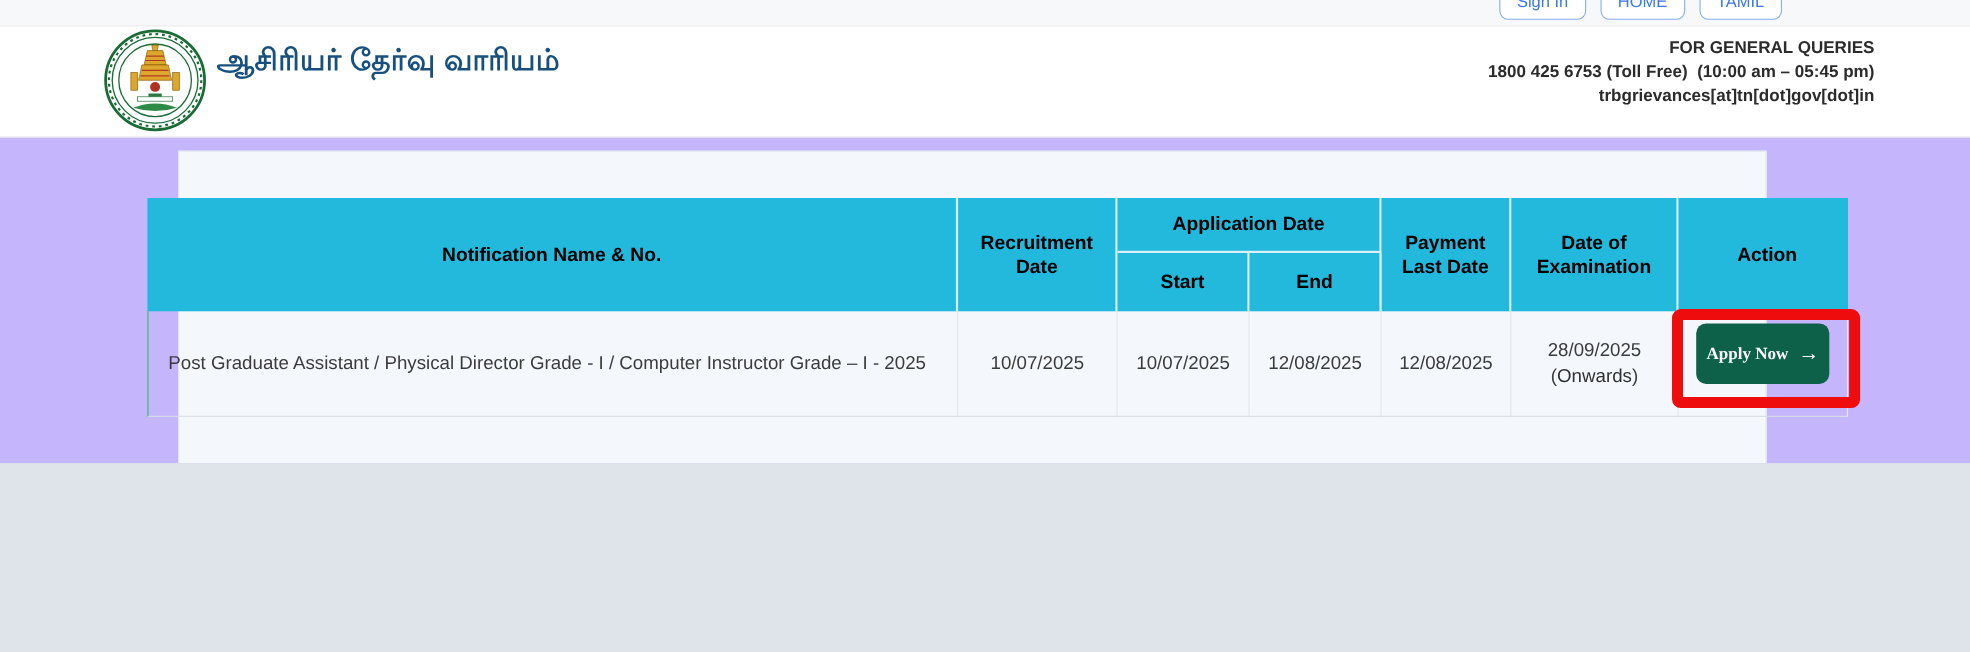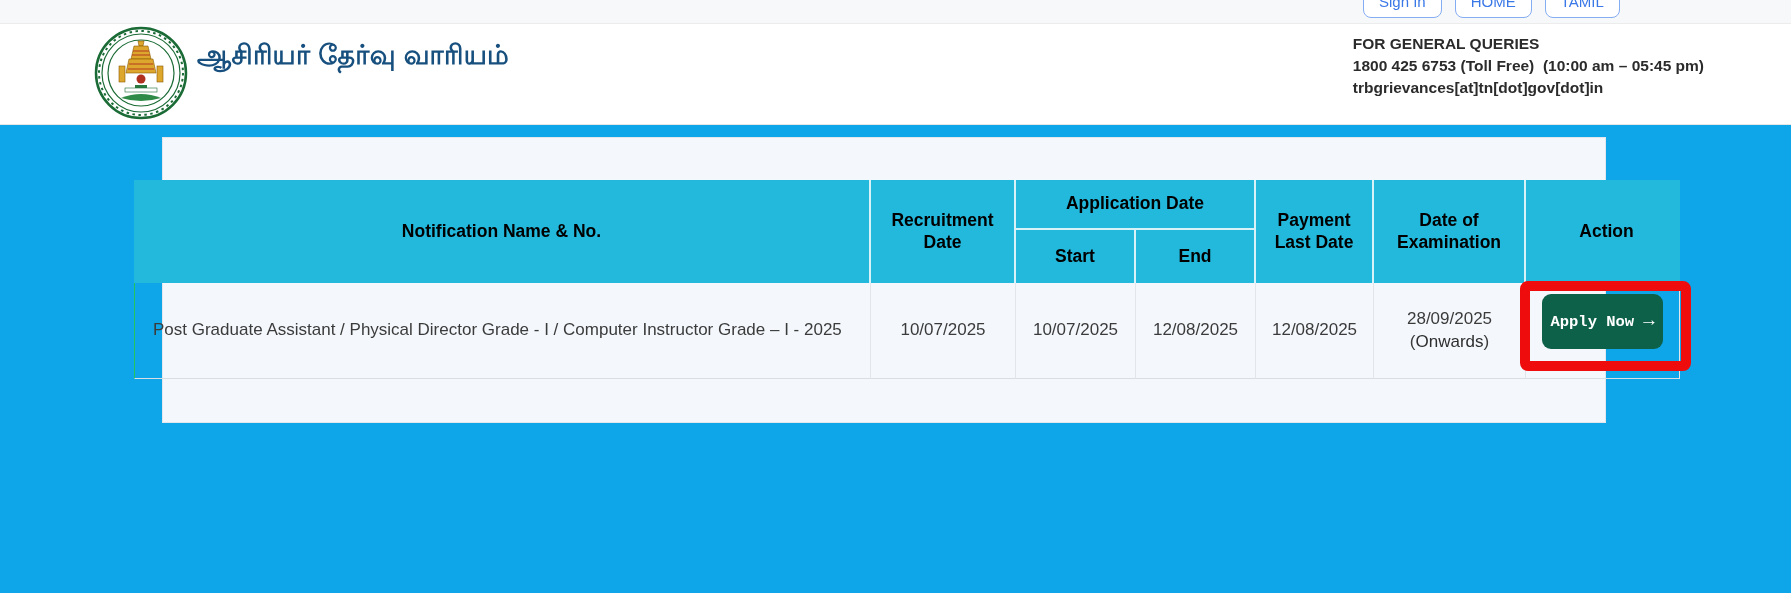--- a/index.html
+++ b/index.html
@@ -1,19 +1,19 @@
 <!DOCTYPE html>
 <html><head>
 <meta charset="utf-8">
 <style>
   * { margin:0; padding:0; box-sizing:border-box; }
   body { background:#dfe3ea; font-family:"Liberation Sans", sans-serif; }
   .page {
-    position:relative; width:1791px; height:593px;
-    background:#0ea5e9; overflow:hidden;
+    position:relative; width:1791px; height:421px;
+    background:#c4b5fd; overflow:hidden;
     font-family:"Liberation Sans", sans-serif;
   }
 
   
   .header-band {
     position:absolute; left:0; top:0; width:1791px; height:125px;
     background:#ffffff; border-bottom:1px solid #e6e6e6; z-index:2;
   }
   .top-strip {
     position:absolute; left:0; top:0; width:1791px; height:24px;
@@ -32,21 +32,21 @@
   
   .emblem { position:absolute; left:94px; top:26px; width:94px; height:94px; }
 
   
   .title-block { position:absolute; left:197px; top:40px; }
   .title-tamil { font-size:27px; font-weight:bold; color:#17507e; letter-spacing:.3px;text-align:center; }
   .title-eng   { font-size:20px; color:#205a88; margin-top:7px; }
 
   
   .queries {
-    position:absolute; top:33px; right:87px; 
+    position:absolute; top:33px; right:87px; text-align:right;
     font-weight:bold; color:#2b2b2b; font-size:15.5px; line-height:22px;
   }
 
   
   .panel {
     position:absolute; left:162px; top:137px; width:1444px; height:286px;
     background:#f4f8fc; border:1px solid #e3e7ed; z-index:0;
   }
 
   
@@ -72,21 +72,21 @@
   .trb-table td:first-child {
     border-left:1px solid #22c55e; text-align:left; padding-left:18px;
   }
   .exam-note b { font-weight:normal; color:#2f2f2f; }
 
   
   .apply-btn {
     width:121px; height:55px; margin:16px auto; display:flex;
     align-items:center; justify-content:center; gap:9px;
     background:#0e6149; color:#ffffff; font-weight:bold; font-size:15.5px;
-    border:none; border-radius:9px; cursor:pointer; font-family:Liberation Mono, monospace;
+    border:none; border-radius:9px; cursor:pointer; font-family:Liberation Serif, serif;
     position:relative; top:-9px;
   }
   .apply-btn .arr { font-size:19px; font-weight:bold; line-height:1; }
 
   
   .red-box {
     position:absolute; left:1520px; top:281px; width:171px; height:90px;
     border:10px solid #ee0c0c; border-radius:8px; z-index:5; pointer-events:none;
   }
 </style>

